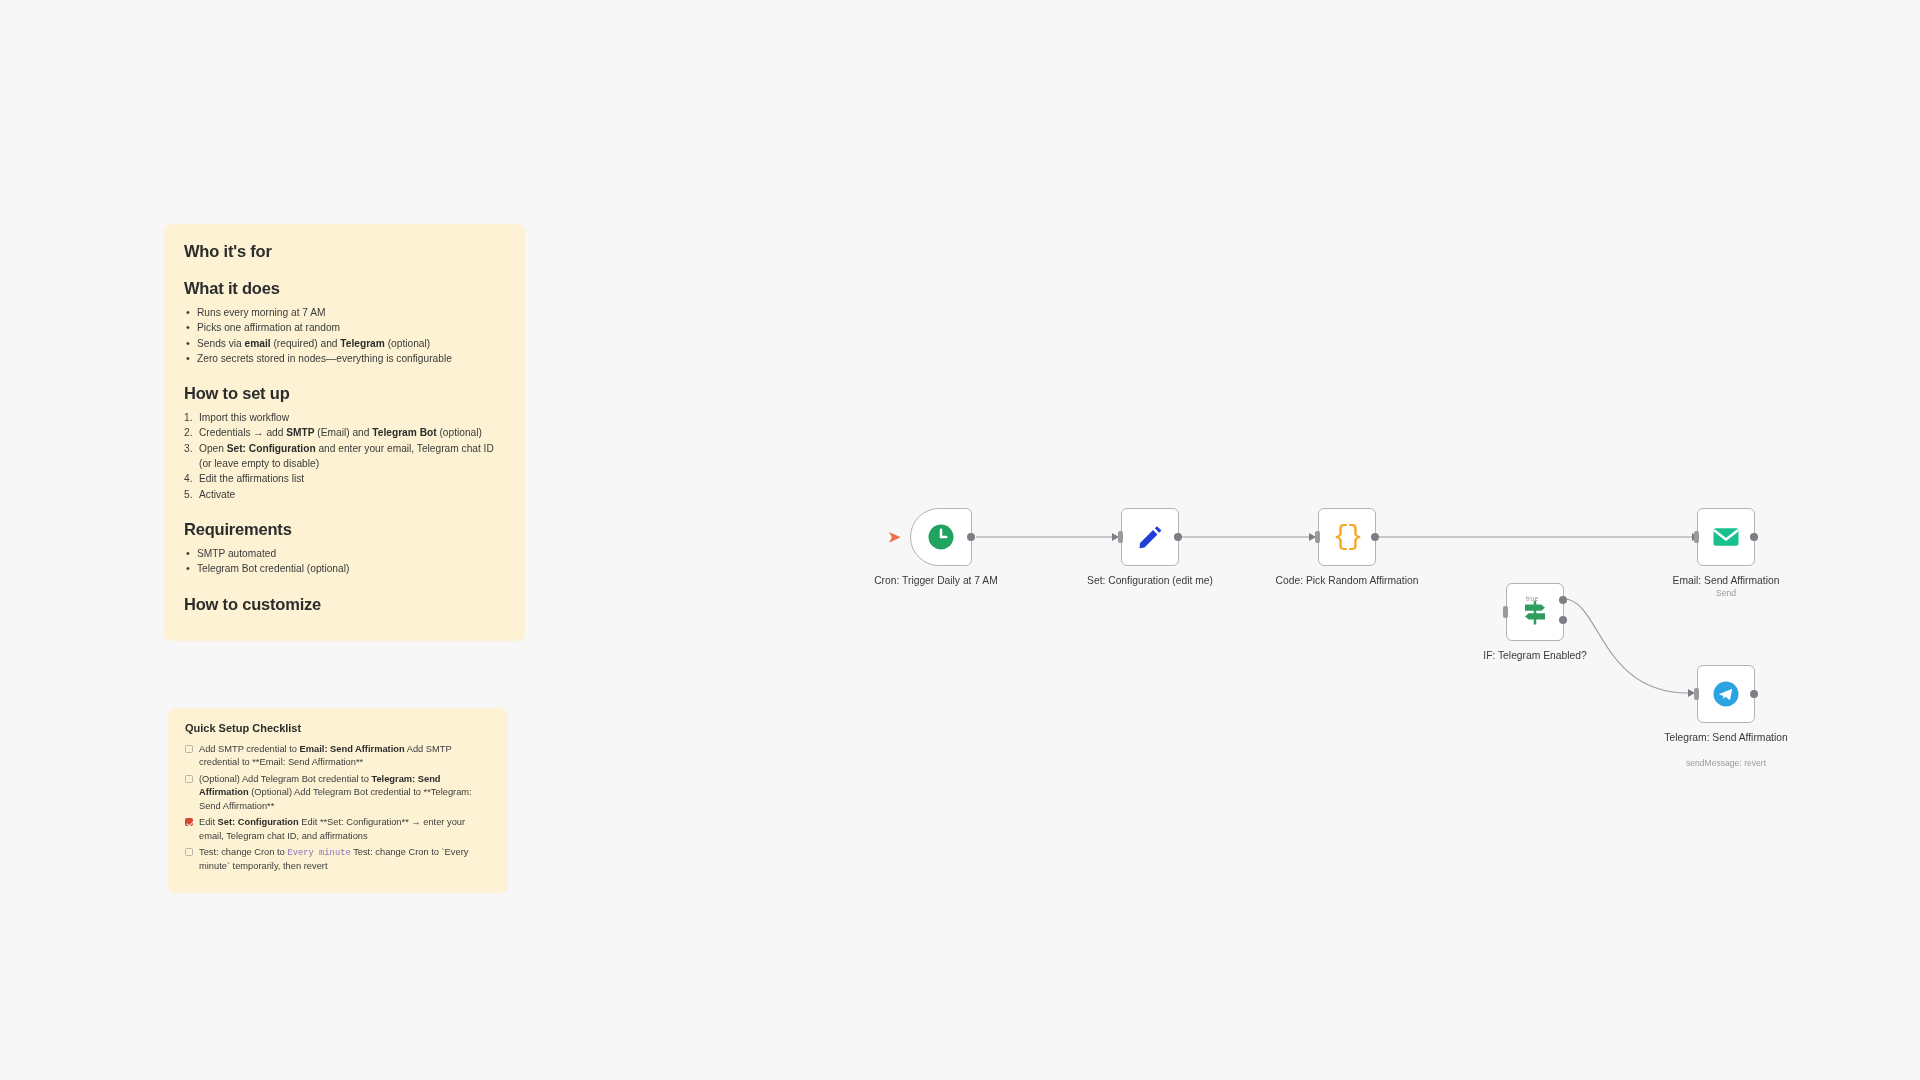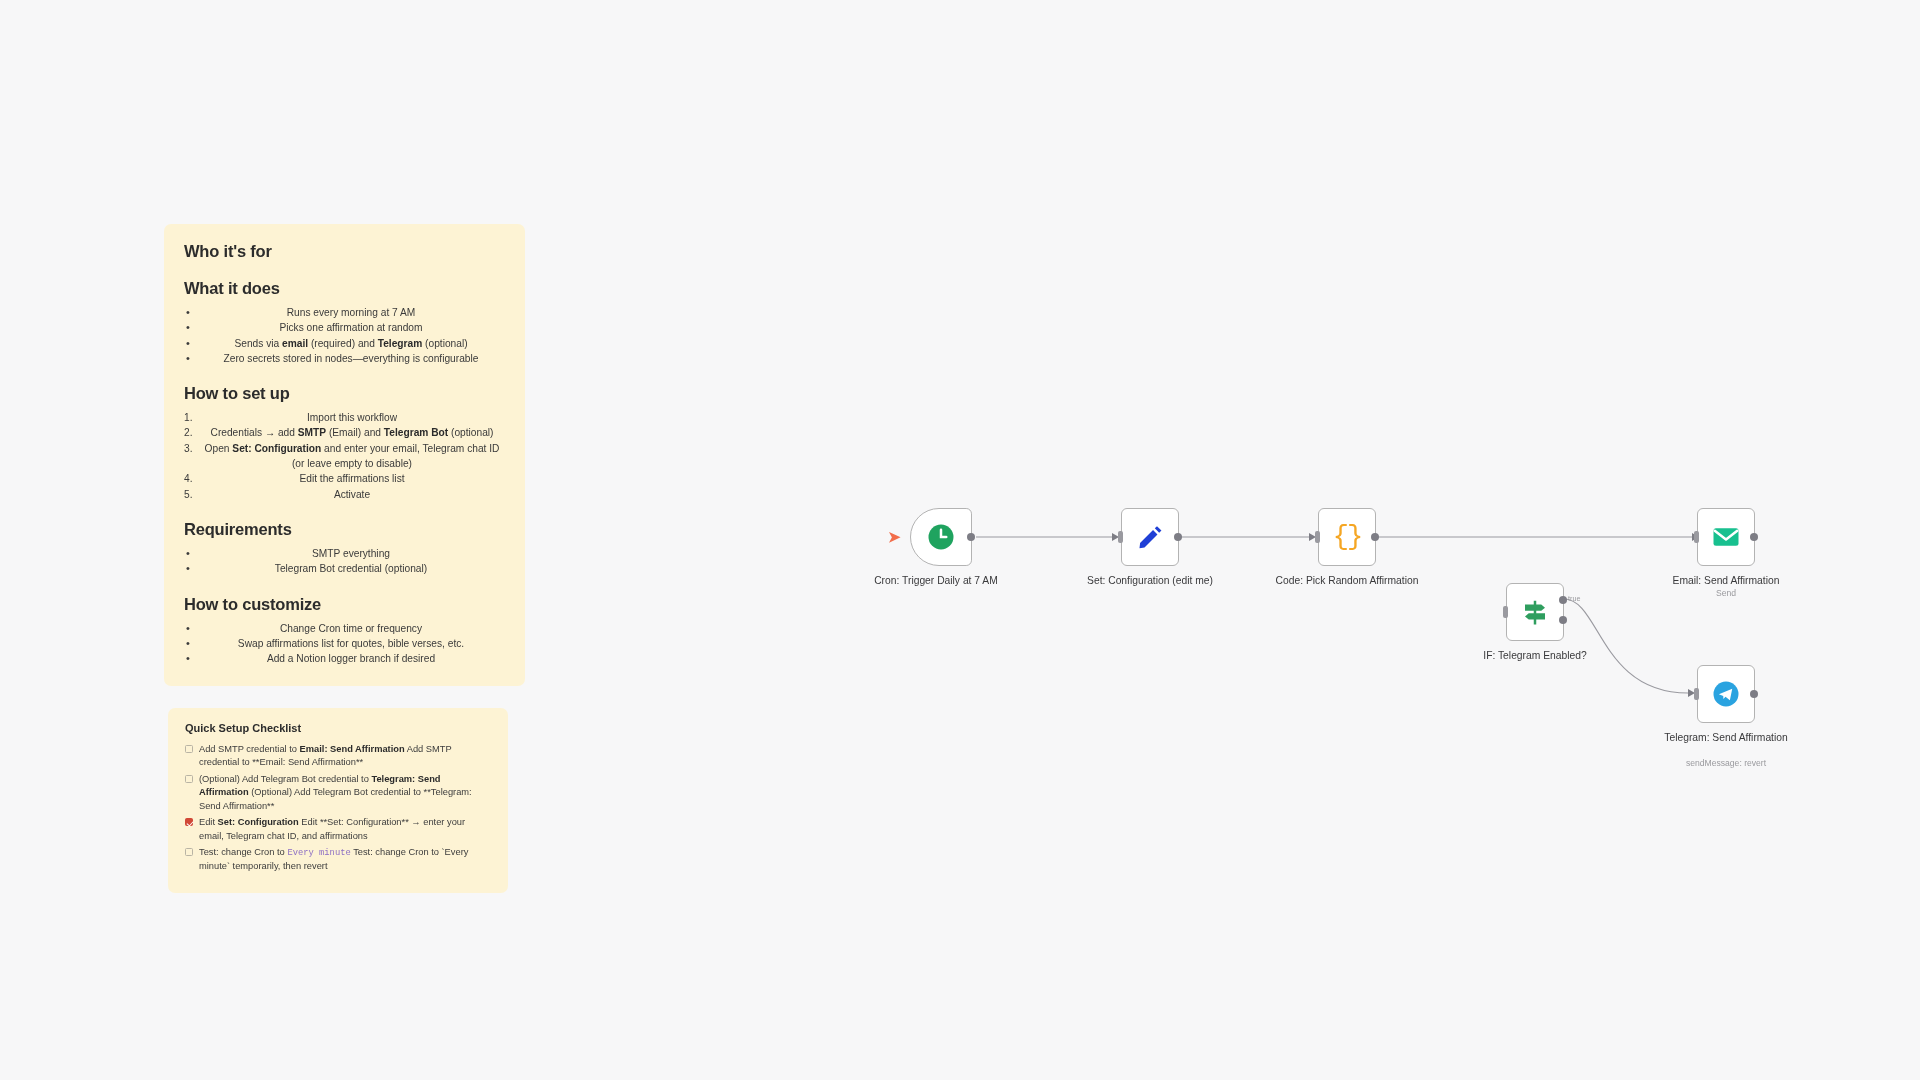--- a/index.html
+++ b/index.html
@@ -20,21 +20,21 @@
   }
   .sticky-main { left: 164px; top: 224px; width: 361px; padding: 18px 20px 20px 20px; }
   .sticky-check { left: 168px; top: 708px; width: 340px; padding: 14px 17px 16px 17px; }
 
   .note-h {
     font-size: 16.5px; font-weight: bold; letter-spacing: -0.2px;
     color: #2c2c2c; margin-bottom: 7px;
   }
   .note-h.sub { margin-top: 18px; }
   .note-p { font-size: 10.2px; line-height: 1.45; color: #3a3a3a; }
-  .note-list { list-style: none; text-align: center; }
+  .note-list { list-style: none; }
   .note-list li {
     font-size: 10.2px; line-height: 1.5; color: #3a3a3a;
     position: relative; padding-left: 13px;
   }
   .note-list.bul li:before {
     content: "•"; position: absolute; left: 2px; top: -1px; font-size: 11px;
   }
   .note-list.num { counter-reset: n; }
   .note-list.num li { padding-left: 15px; }
   .note-list.num li:before {
@@ -133,30 +133,25 @@
     <ol class="note-list num">
       <li>Import this workflow</li>
       <li>Credentials → add <b>SMTP</b> (Email) and <b>Telegram Bot</b> (optional)</li>
       <li>Open <b>Set: Configuration</b> and enter your email, Telegram chat ID (or leave empty to disable)</li>
       <li>Edit the affirmations list</li>
       <li>Activate</li>
     </ol>
 
     <div class="note-h sub">Requirements</div>
     <ul class="note-list bul">
-      <li>SMTP everything</li>
+      <li>SMTP automated</li>
       <li>Telegram Bot credential (optional)</li>
     </ul>
 
     <div class="note-h sub">How to customize</div>
-    <ul class="note-list bul">
-      <li>Change Cron time or frequency</li>
-      <li>Swap affirmations list for quotes, bible verses, etc.</li>
-      <li>Add a Notion logger branch if desired</li>
-    </ul>
   </div>
 
   <div class="sticky sticky-check">
     <div class="chk-title">Quick Setup Checklist</div>
 
     <div class="chk-row">
       <span class="chk-box"></span>
       <span>Add SMTP credential to <b>Email: Send Affirmation</b> Add SMTP credential to **Email: Send Affirmation**</span>
     </div>
     <div class="chk-row">
@@ -214,21 +209,21 @@
   <div class="node" style="left:1506px; top:583px;">
     <span class="in-stub"></span>
     <svg width="30" height="30" viewBox="0 0 24 24">
       <rect x="11" y="3" width="2" height="19" fill="#2f9e5f"></rect>
       <path d="M4 6 H17 L20 8.5 L17 11 H4 Z" fill="#2f9e5f"></path>
       <path d="M20 13 H7 L4 15.5 L7 18 H20 Z" fill="#2f9e5f"></path>
     </svg>
     <span class="port" style="right:-4px; top:16px;"></span>
     <span class="port" style="right:-4px; top:36px;"></span>
   </div>
-  <div class="port-lbl" style="left:1524px; top:594px;padding-left:44px;">true</div>
+  <div class="port-lbl" style="left:1482px; top:594px;padding-left:44px;">true</div>
   <div class="node-label" style="left:1460px; top:650px;">IF: Telegram Enabled?</div>
 
   <div class="node" style="left:1697px; top:665px;">
     <span class="in-stub"></span>
     <svg width="30" height="30" viewBox="0 0 24 24">
       <circle cx="12" cy="12" r="10" fill="#2aa3e0"></circle>
       <path d="M6.3 12.1 L17 7.7 L15.1 17 L11.6 14.2 L9.9 15.9 L9.8 13.6 Z" fill="#fff"></path>
     </svg>
     <span class="port out"></span>
   </div>

